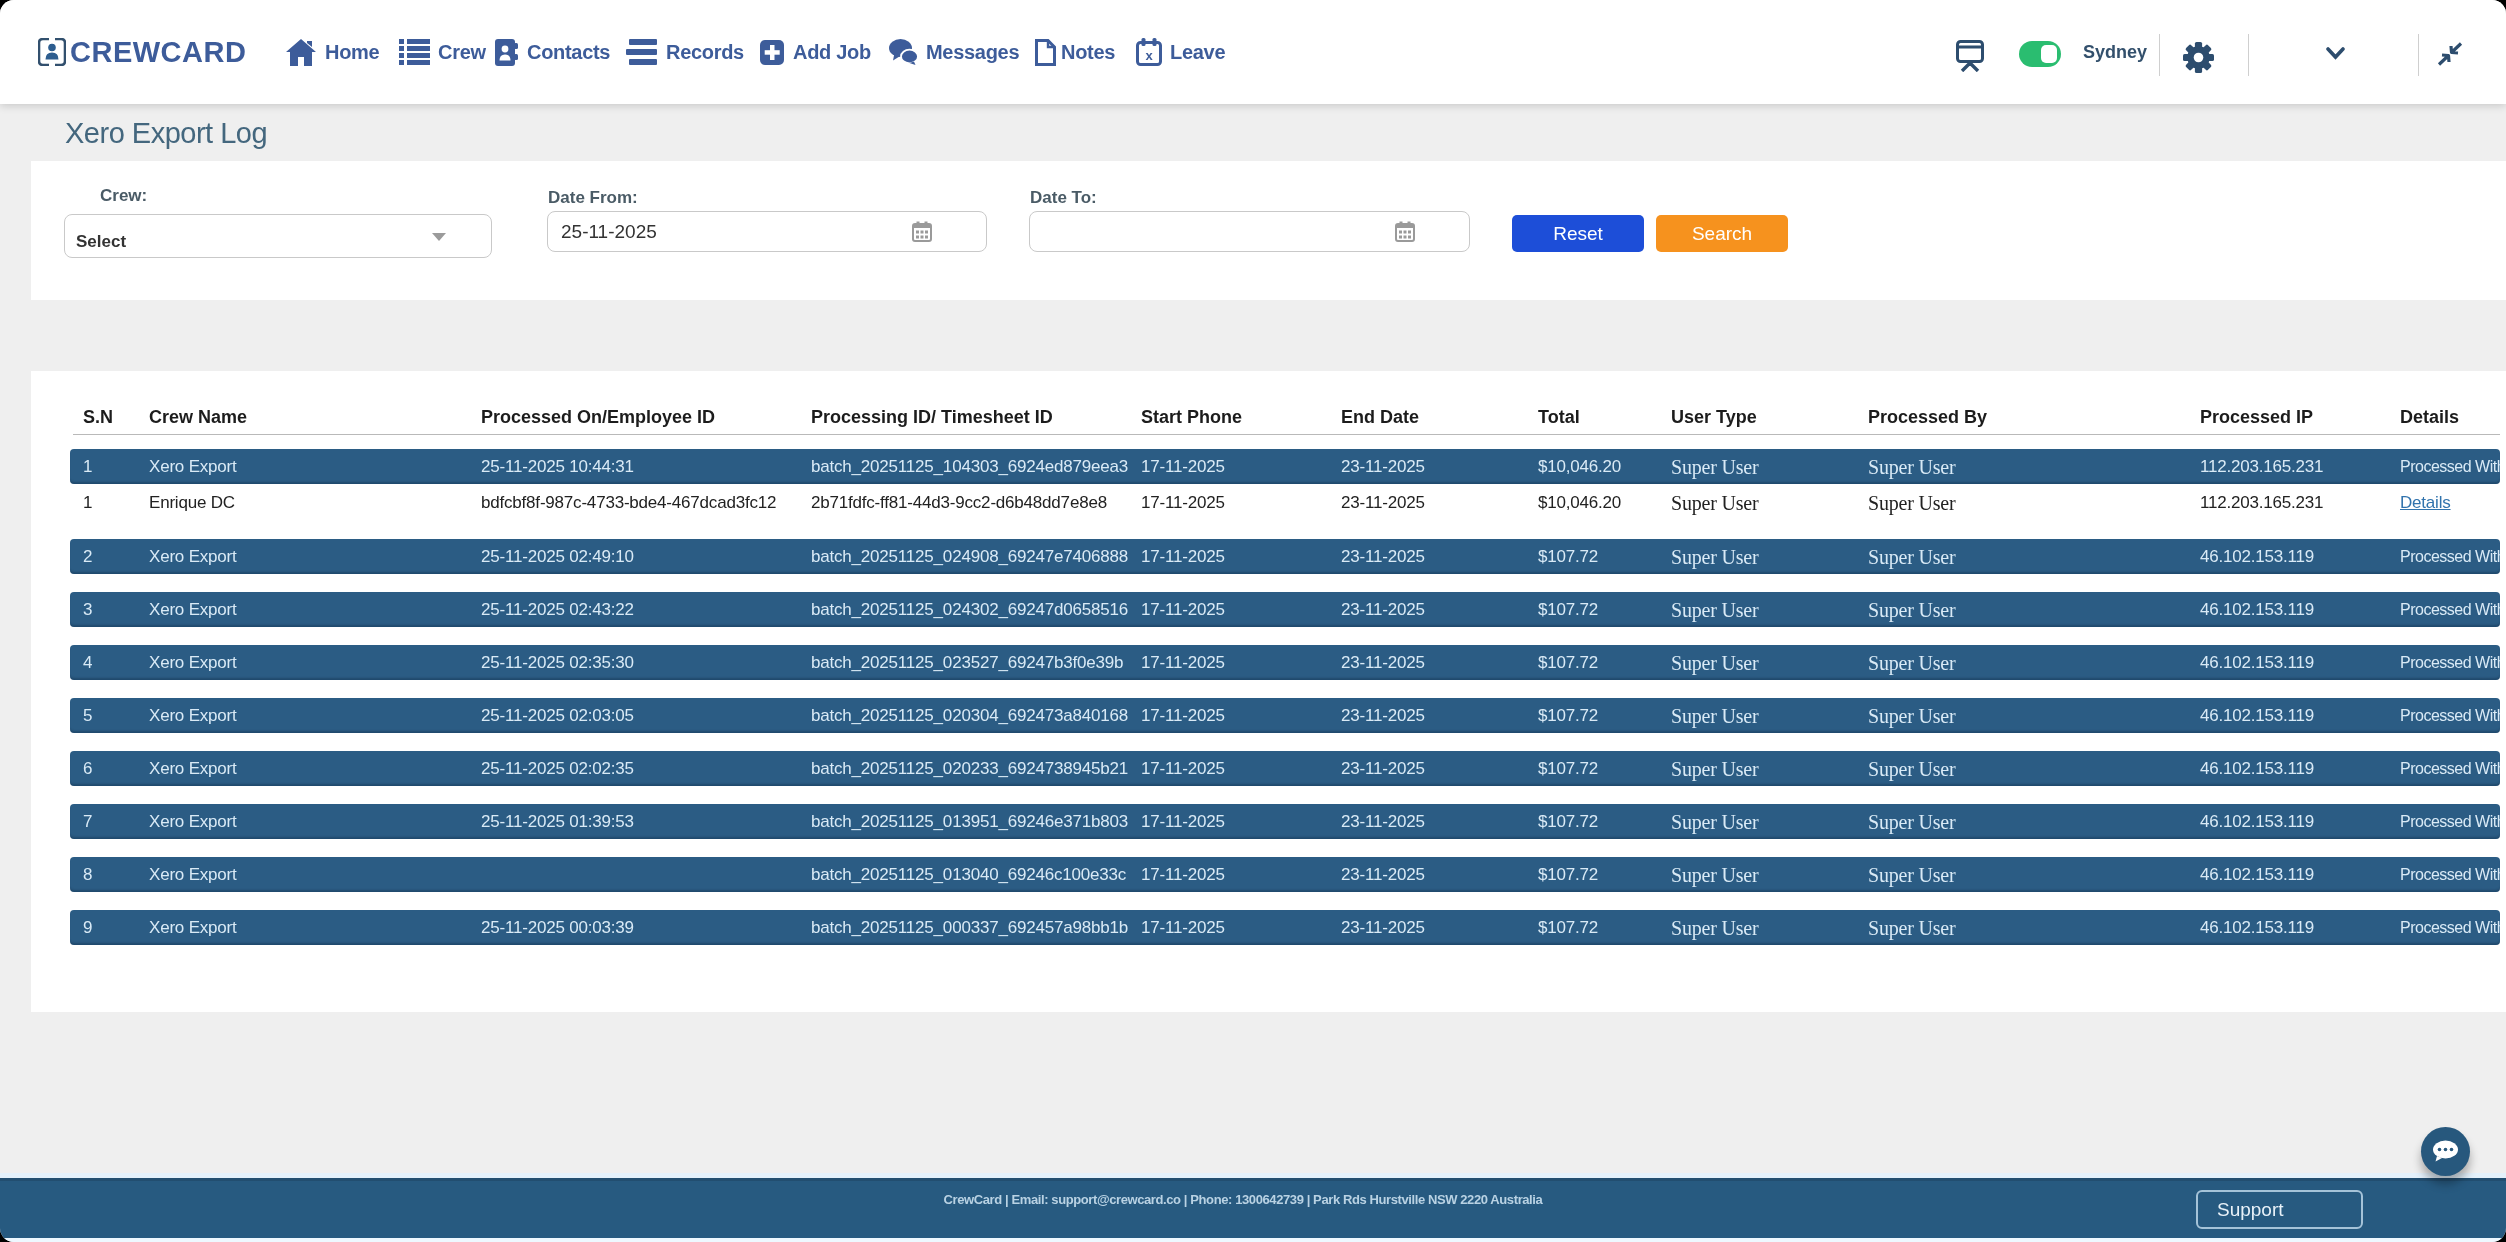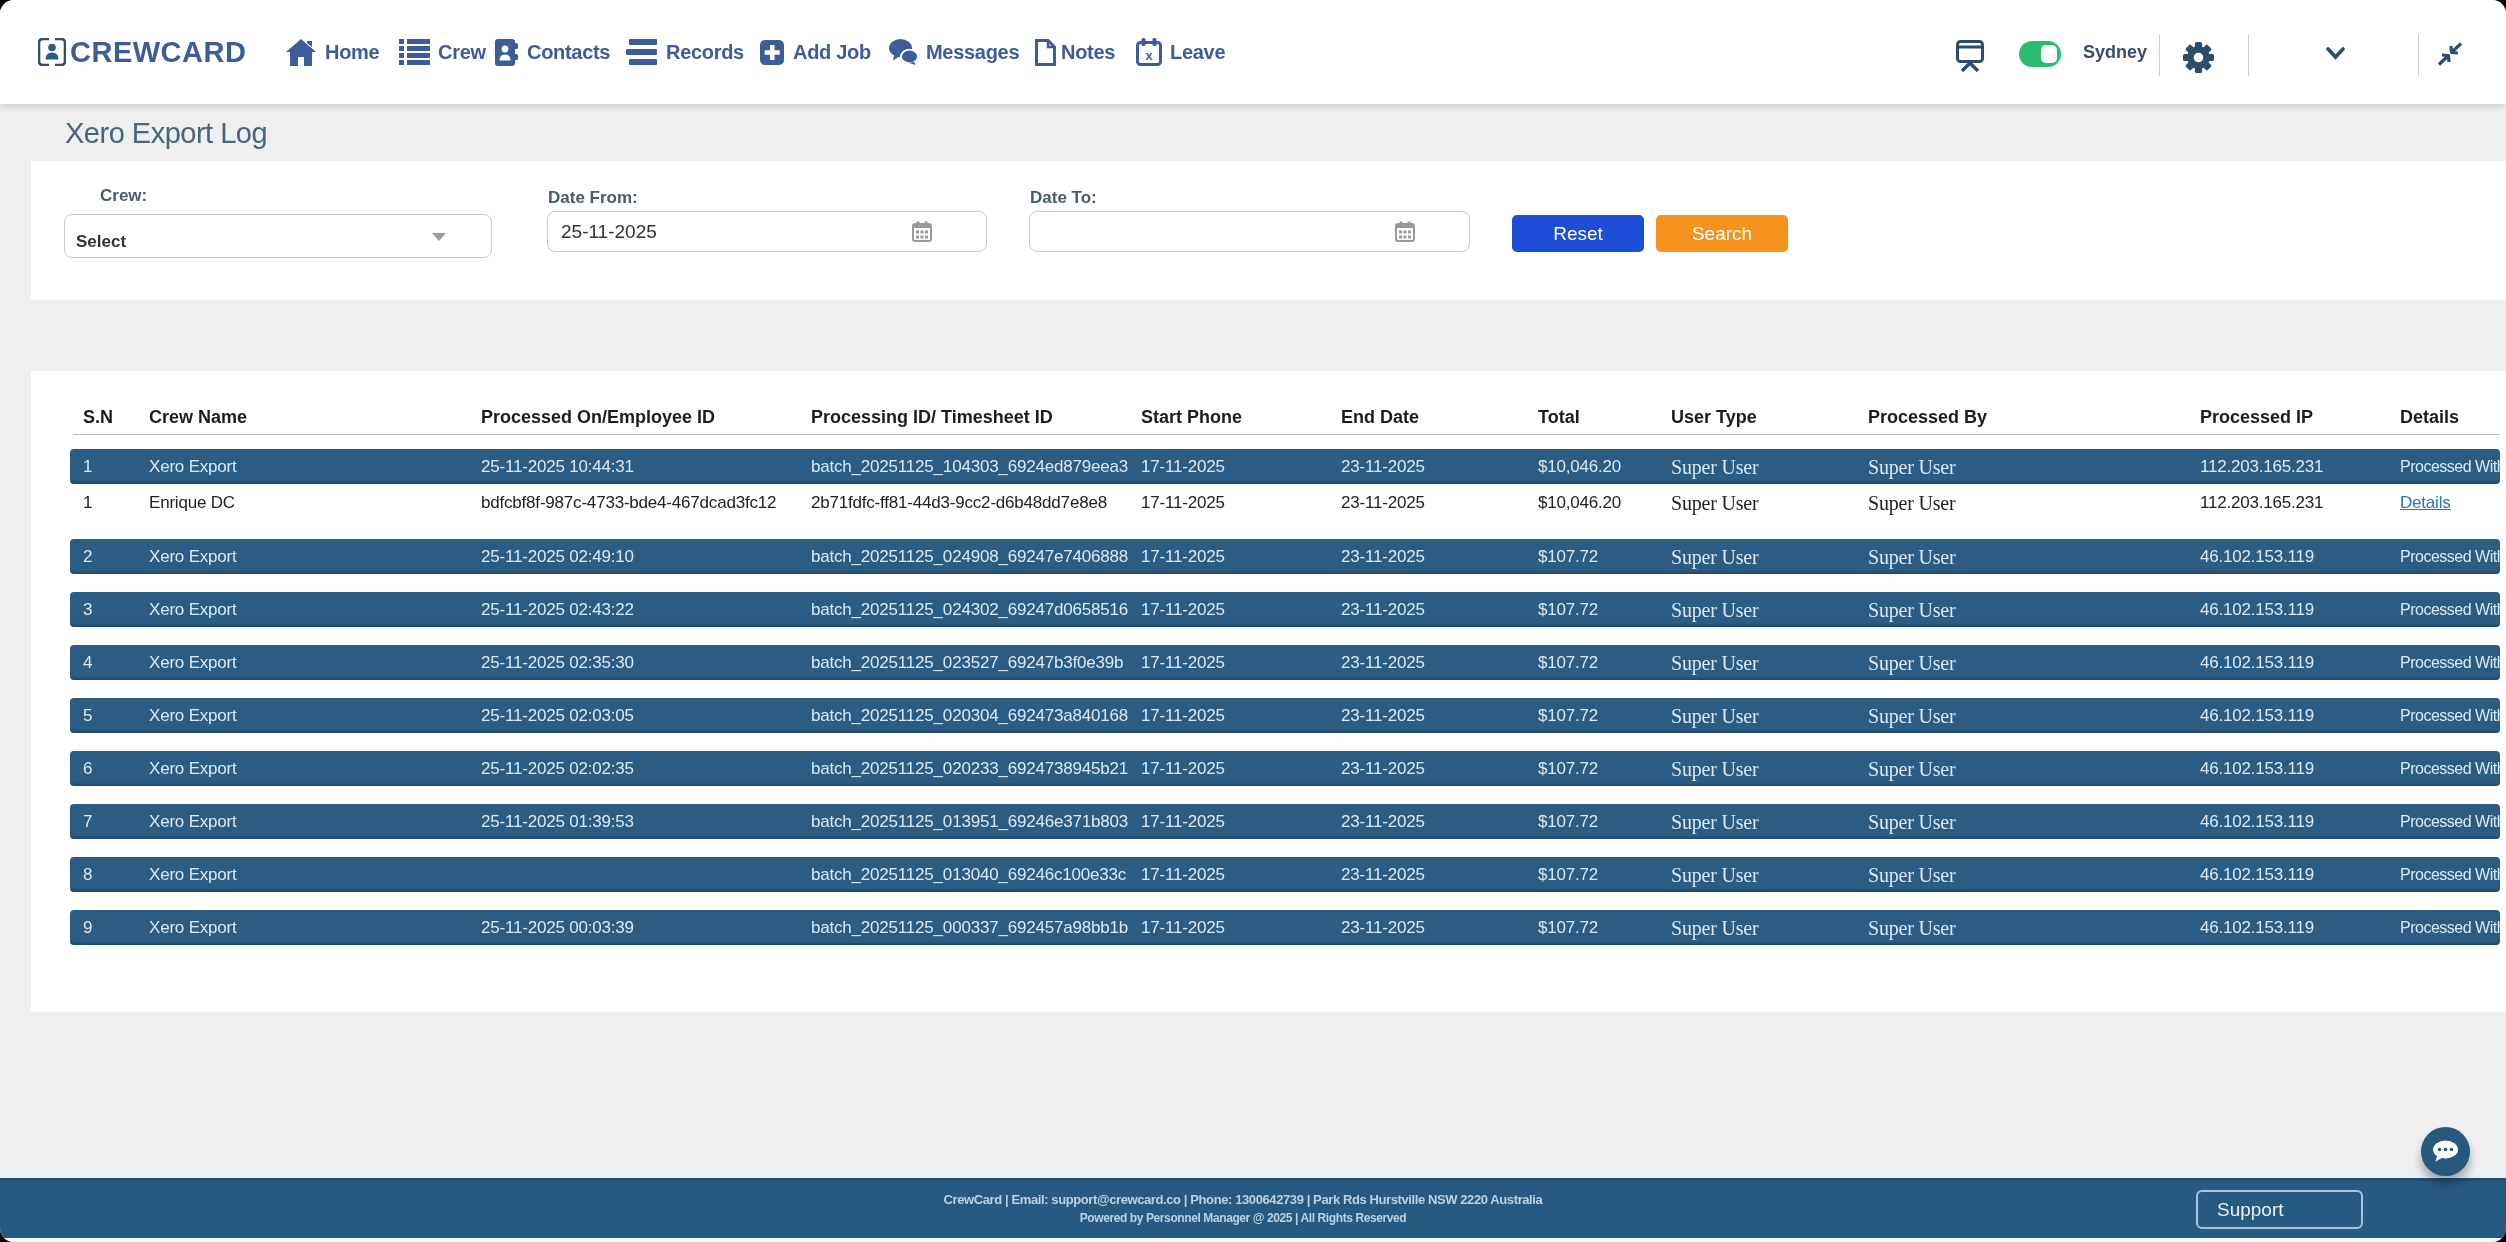--- a/index.html
+++ b/index.html
@@ -340,21 +340,20 @@
     <span style="left:1468px;">$107.72</span>
     <span class="ser" style="left:1601px;">Super User</span>
     <span class="ser" style="left:1798px;">Super User</span>
     <span style="left:2130px;">46.102.153.119</span>
     <span style="left:2330px;font-size:16px;letter-spacing:-0.5px;">Processed Without Err</span>
   </div>
 
   <div class="fgap"></div>
   <div class="footer"></div>
   <div class="ftext" style="top:1192px;font-size:13px;letter-spacing:-0.4px;">CrewCard | Email: support@crewcard.co | Phone: 1300642739 | Park Rds Hurstville NSW 2220 Australia</div>
-  <div class="ftext" style="top:1211px;font-size:12px;letter-spacing:-0.4px;">Powered by Personnel Manager @ 2025 | All Rights Reserved</div>
   <div class="support">Support</div>
   <div class="fbot"></div>
   <div class="fab">
     <svg style="position:absolute;left:11px;top:13px" width="27" height="23" viewBox="0 0 27 23">
       <ellipse cx="13.5" cy="9.5" rx="12.5" ry="9" fill="#ffffff"></ellipse>
       <path d="M5 16 L3.5 21.5 L10 18 Z" fill="#ffffff"></path>
       <circle cx="7.5" cy="9.5" r="1.8" fill="#27587d"></circle>
       <circle cx="13.5" cy="9.5" r="1.8" fill="#27587d"></circle>
       <circle cx="19.5" cy="9.5" r="1.8" fill="#27587d"></circle>
     </svg>

